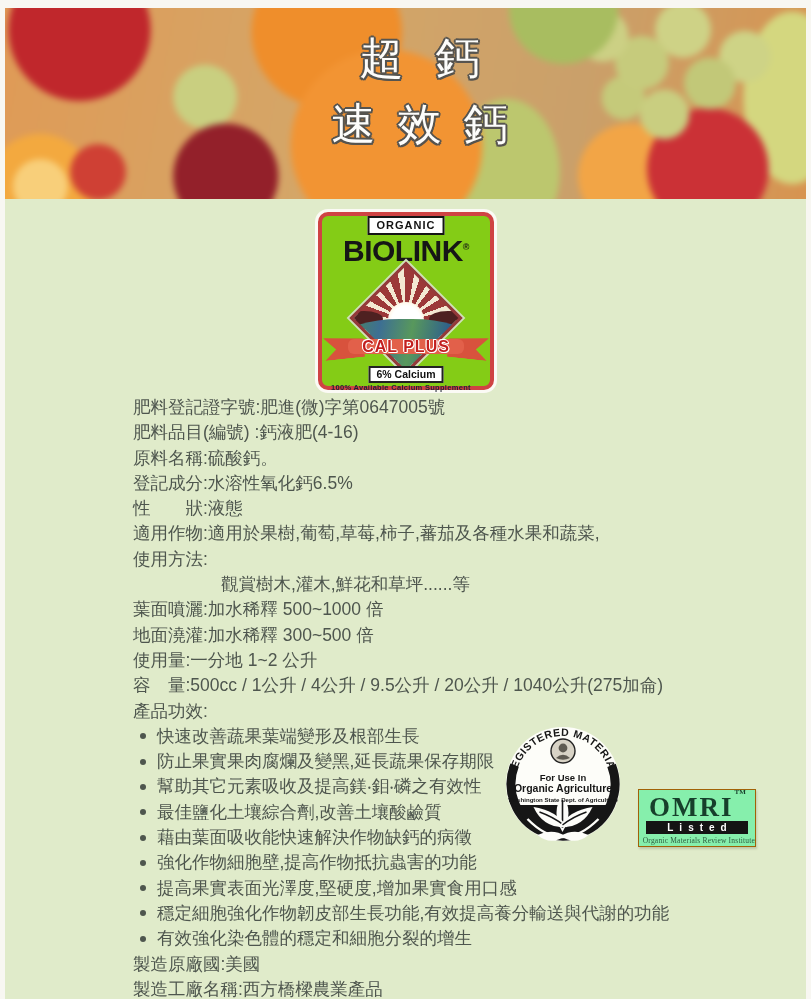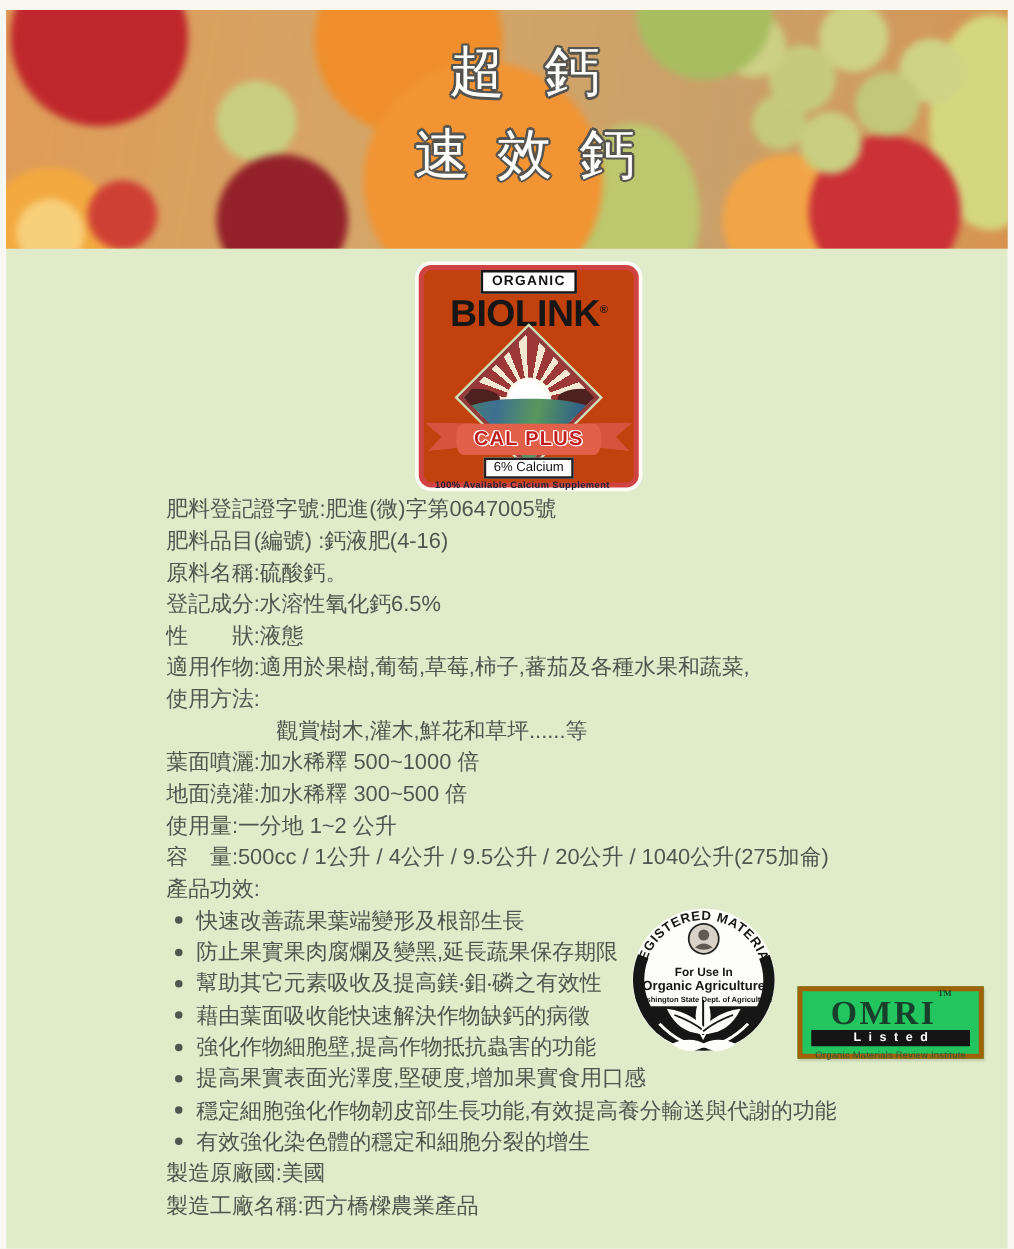--- a/index.html
+++ b/index.html
@@ -40,22 +40,22 @@
                 1.5px 1.5px 0 #56544f, -1.5px -1.5px 0 #56544f, 1.5px -1.5px 0 #56544f, -1.5px 1.5px 0 #56544f;
   }
   .banner-title .t1 { letter-spacing:32px; transform:translateX(30px); margin-bottom:22px; }
   .banner-title .t2 { letter-spacing:22px; transform:translateX(25px); }
 
   
   .sheet { position:absolute; left:5px; top:199px; width:801px; height:800px; background:#e0ebca; }
 
   
   .biolink-label { position:absolute; left:313px; top:13px; width:176px; height:178px;
-    background:#c2410c; border:4px solid #cf4343; border-radius:10px;
-    box-shadow:0 0 0 3px #fbfaf5;margin-left:17px; }
+    background:#84cc16; border:4px solid #cf4343; border-radius:10px;
+    box-shadow:0 0 0 3px #fbfaf5; }
   .organic-box { position:absolute; top:0px; left:50%; transform:translateX(-50%);
     background:#fff; border:2px solid #151515; padding:0 7px; font-size:11px; font-weight:bold;
     letter-spacing:1px; color:#111; line-height:15px; white-space:nowrap; }
   .brand { position:absolute; top:16px; width:100%; text-align:center;
     font-family:Liberation Sans, sans-serif; font-weight:bold; font-size:30px; color:#161616;
     line-height:30px; letter-spacing:-0.5px; }
   .brand sup { font-size:9px; vertical-align:super; }
   .diamond { position:absolute; top:62px; left:50%; width:80px; height:80px;
     transform:translateX(-50%) rotate(45deg); border:3px solid #943a3a;
     box-shadow:0 0 0 2px #cfe0b8; overflow:hidden; background:#9c3838; }
@@ -65,52 +65,52 @@
     border-radius:50%; background:radial-gradient(circle, #ffffff 55%, #ffe9c0); }
   .hill-l, .hill-r { position:absolute; top:44%; width:38px; height:16px; background:#4e2121; border-radius:50%; }
   .hill-l { left:-4px; } .hill-r { right:-4px; }
   .fields { position:absolute; bottom:-3px; left:-6px; right:-6px; height:52%;
     background:linear-gradient(100deg, #4d8a52, #3d6f93 28%, #58985c 52%, #30628a 78%, #4d8a52);
     border-radius:45% 45% 0 0 / 32% 32% 0 0; }
   .ribbon { position:absolute; left:0; right:0; top:120px; height:28px; }
   .wing { position:absolute; top:0; width:40px; height:23px; background:#d8523d; }
   .wing.left  { left:2px;  clip-path:polygon(0 0, 100% 20%, 100% 100%, 0 100%, 30% 55%); transform:rotate(-6deg); }
   .wing.right { right:2px; clip-path:polygon(100% 0, 0 20%, 0 100%, 100% 100%, 70% 55%); transform:rotate(6deg); }
-  .band { position:absolute; left:26px; right:26px; top:3px; height:25px; background:#e2604a;
+  .band { position:absolute; left:26px; right:26px; top:3px; height:15px; background:#e2604a;
     border-radius:6px / 40%; display:flex; align-items:center; justify-content:center;
     font-size:16px; font-weight:bold; letter-spacing:1px; color:#c21f1f;
     text-shadow:1px 0 0 #fff, -1px 0 0 #fff, 0 1px 0 #fff, 0 -1px 0 #fff, 1px 1px 0 #fff, -1px -1px 0 #fff; }
   .calcium-box { position:absolute; top:150px; left:50%; transform:translateX(-50%);
-    background:#fff; border:2px solid #222; padding:0 6px; font-size:10.5px; font-weight:normal;
+    background:#fff; border:2px solid #222; padding:0 6px; font-size:10.5px; font-weight:bold;
     color:#111; line-height:13px; white-space:nowrap; }
   .supplement { position:absolute; top:167px; left:9px; font-size:7.5px; font-weight:bold;
     color:#1c2433; letter-spacing:0.3px; white-space:nowrap; }
 
   
   .info-text { position:absolute; left:128px; top:196px; width:668px;
     font-size:17.5px; line-height:25.3px; color:#4e564e; font-weight:500; }
   .line { height:25.3px; white-space:nowrap; }
   .line.indent { padding-left:88px; }
   .bullet-row { display:flex; height:25.3px; white-space:nowrap; }
   .bullet-row .dot { flex:0 0 auto; width:6px; height:6px; border-radius:50%; background:#4e564e;
     margin:9.5px 11px 0 7px; }
 
   
   .seal { position:absolute; left:492px; top:526px; width:132px; height:128px; }
 
   
-  .omri { position:absolute; left:633px; top:590px; width:149px; height:58px;
-    background:#22c55e; border:4px solid #a16207; box-shadow:1px 2px 2px rgba(90,100,70,.25);
+  .omri { position:absolute; left:633px; top:590px; width:118px; height:58px;
+    background:#86efac; border:1px solid #a16207; box-shadow:1px 2px 2px rgba(90,100,70,.25);
     padding-top:2px; }
   .omri-word { text-align:center; font-family:"Liberation Serif", serif; font-weight:bold;
     font-size:27px; line-height:25px; letter-spacing:2px; color:#173f2b; position:relative; }
   .omri-word sup { font-size:7px; position:relative; top:-12px; left:1px; letter-spacing:0; }
   .omri-bar { margin:1px 7px 0 7px; background:#141414; color:#fff; font-weight:bold;
     font-size:10px; line-height:13px; height:13px; text-align:center; letter-spacing:6px; text-indent:6px; }
-  .omri-sub { text-align:center; font-family:Liberation Sans, sans-serif; font-size:7.5px;
+  .omri-sub { text-align:right; font-family:Liberation Serif, serif; font-size:7.5px;
     color:#2c5b3e; margin-top:2px; letter-spacing:0.2px; white-space:nowrap; }
 </style>
 </head>
 <body>
 
 <div class="page">
 
   <div class="banner">
     <div class="banner-photo"></div>
     <div class="banner-title">
@@ -163,20 +163,24 @@
       <div class="bullet-row">
           <span class="dot"></span>
           <span>防止果實果肉腐爛及變黑,延長蔬果保存期限</span>
         </div>
       <div class="bullet-row">
           <span class="dot"></span>
           <span>幫助其它元素吸收及提高鎂‧鉬‧磷之有效性</span>
         </div>
       <div class="bullet-row">
           <span class="dot"></span>
+          <span>最佳鹽化土壤綜合劑,改善土壤酸鹼質</span>
+        </div>
+      <div class="bullet-row">
+          <span class="dot"></span>
           <span>藉由葉面吸收能快速解決作物缺鈣的病徵</span>
         </div>
       <div class="bullet-row">
           <span class="dot"></span>
           <span>強化作物細胞壁,提高作物抵抗蟲害的功能</span>
         </div>
       <div class="bullet-row">
           <span class="dot"></span>
           <span>提高果實表面光澤度,堅硬度,增加果實食用口感</span>
         </div>

